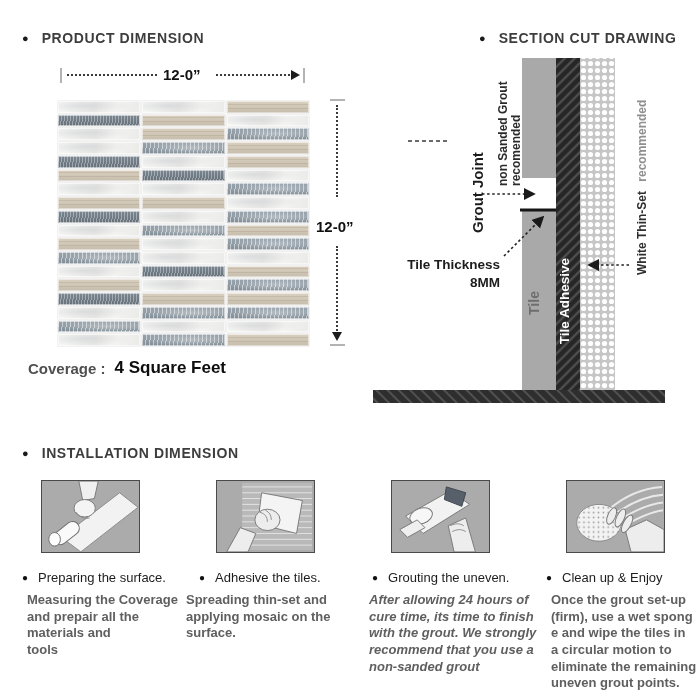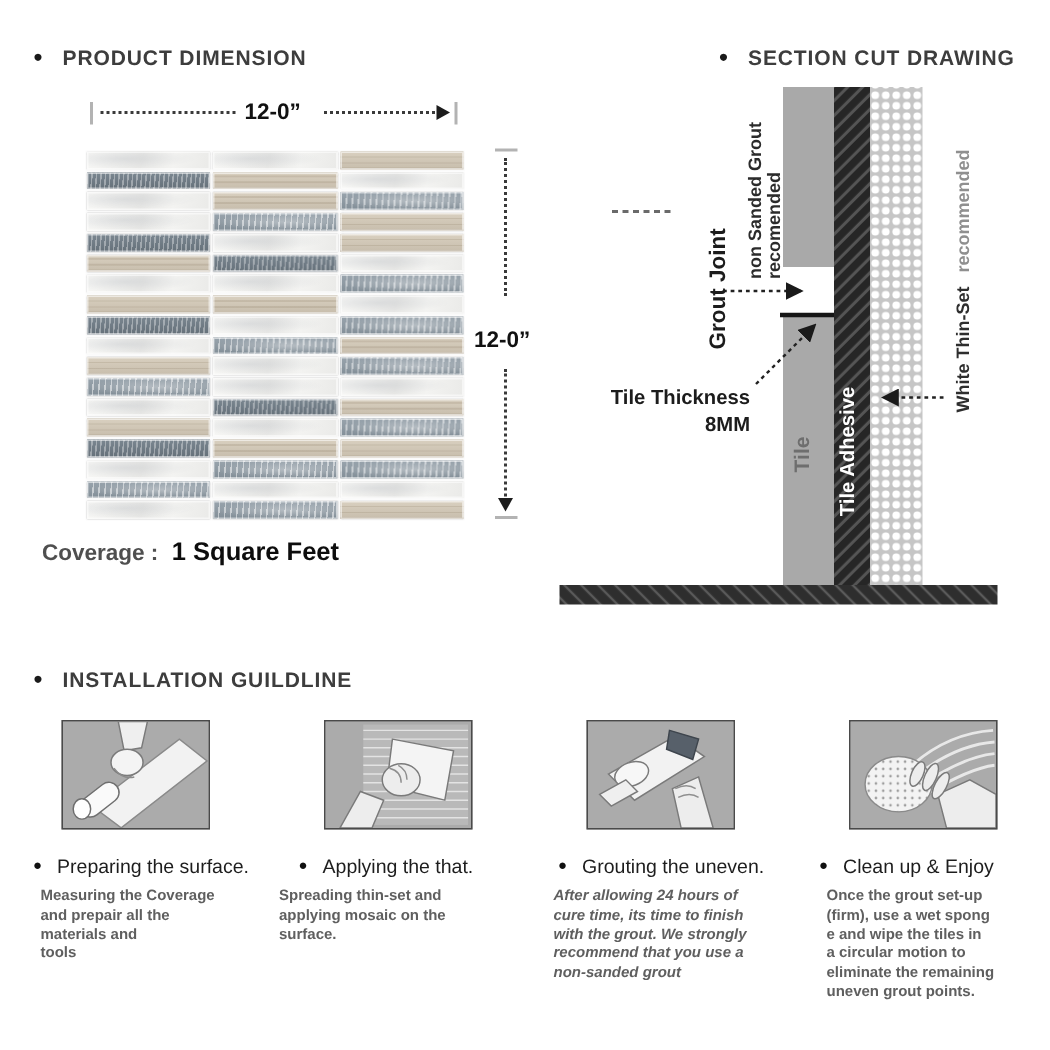--- a/index.html
+++ b/index.html
@@ -47,21 +47,21 @@
 
   
   .coverage{left:28px;top:358px;display:flex;align-items:center;gap:9px;}
   .coverage .lab{font-size:15px;font-weight:700;color:#4f4f4f;}
   .coverage .val{font-size:17px;font-weight:700;color:#0d0d0d;}
 
   
   .step-title{display:flex;align-items:center;gap:10px;}
   .step-title .bullet{font-size:10px;color:#111;line-height:1;}
   .step-title .txt{font-size:13px;font-weight:400;color:#1d1d1d;}
-  .step-body{font-size:10px;font-weight:700;color:#5f5f5f;line-height:1.28;white-space:pre-line;}
+  .step-body{font-size:13px;font-weight:700;color:#5f5f5f;line-height:1.28;white-space:pre-line;}
   .illus{border:1px solid #4a4a4a;box-sizing:border-box;background:#ababab;}
 </style>
 </head>
 <body>
 
 <div class="abs sec-head" style="left:22px;top:30px;">
   <span class="bullet">●</span>
   <span class="txt">PRODUCT DIMENSION</span>
 </div>
 
@@ -131,21 +131,21 @@
 
 <div class="abs tick-h" style="left:330px;top:99px;"></div>
 <div class="abs dotline-v" style="left:336px;top:105px;height:92px;"></div>
 <div class="abs dim-label" style="left:316px;top:218px;">12-0”</div>
 <div class="abs dotline-v" style="left:336px;top:246px;height:85px;"></div>
 <div class="abs arr-down" style="left:332px;top:332px;"></div>
 <div class="abs tick-h" style="left:330px;top:344px;"></div>
 
 <div class="abs coverage">
   <span class="lab">Coverage :</span>
-  <span class="val">1 Square Feet</span>
+  <span class="val">4 Square Feet</span>
 </div>
 
 <div class="abs sec-head" style="left:479px;top:30px;">
   <span class="bullet">●</span>
   <span class="txt">SECTION CUT DRAWING</span>
 </div>
 
 <svg class="abs" style="left:370px;top:53px;" width="330" height="357" viewBox="0 0 330 357">
   <defs>
     <pattern id="hatchAdh" width="7" height="7" patternUnits="userSpaceOnUse" patternTransform="rotate(-45)">
@@ -191,21 +191,21 @@
     <tspan fill="#2e2e2e">White Thin-Set</tspan>
     <tspan dx="6" fill="#8f8f8f">recommended</tspan>
   </text>
 
   <text x="130" y="216" text-anchor="end" font-size="13.5" font-weight="700" fill="#1c1c1c">Tile Thickness</text>
   <text x="130" y="234" text-anchor="end" font-size="13.5" font-weight="700" fill="#1c1c1c">8MM</text>
 </svg>
 
 <div class="abs sec-head" style="left:22px;top:445px;">
   <span class="bullet">●</span>
-  <span class="txt">INSTALLATION GUILDLINE</span>
+  <span class="txt">INSTALLATION DIMENSION</span>
 </div>
 
 <svg class="abs illus" style="left:41px;top:480px;" width="99" height="73" viewBox="0 0 100 73">
   <rect width="100" height="73" fill="#ababab"></rect>
   <polygon points="20,58 80,12 99,27 40,73" fill="#f2f2f2" stroke="#8a8a8a" stroke-width="1"></polygon>
   <g transform="rotate(-38 26 53)">
     <rect x="10" y="46" width="30" height="14" rx="7" fill="#fafafa" stroke="#6f6f6f" stroke-width="1"></rect>
   </g>
   <ellipse cx="13" cy="60" rx="6" ry="7" fill="#ffffff" stroke="#6f6f6f" stroke-width="1"></ellipse>
   <polygon points="38,0 58,0 54,18 42,20" fill="#efefef" stroke="#7a7a7a" stroke-width="1"></polygon>
@@ -263,21 +263,21 @@
     <ellipse cx="62" cy="44" rx="4" ry="10" transform="rotate(28 62 44)"></ellipse>
   </g>
 </svg>
 
 <div class="abs step-title" style="left:22px;top:570px;">
   <span class="bullet">●</span>
   <span class="txt">Preparing the surface.</span>
 </div>
 <div class="abs step-title" style="left:199px;top:570px;">
   <span class="bullet">●</span>
-  <span class="txt">Applying the that.</span>
+  <span class="txt">Adhesive the tiles.</span>
 </div>
 <div class="abs step-title" style="left:372px;top:570px;">
   <span class="bullet">●</span>
   <span class="txt">Grouting the uneven.</span>
 </div>
 <div class="abs step-title" style="left:546px;top:570px;">
   <span class="bullet">●</span>
   <span class="txt">Clean up &amp; Enjoy</span>
 </div>
 

